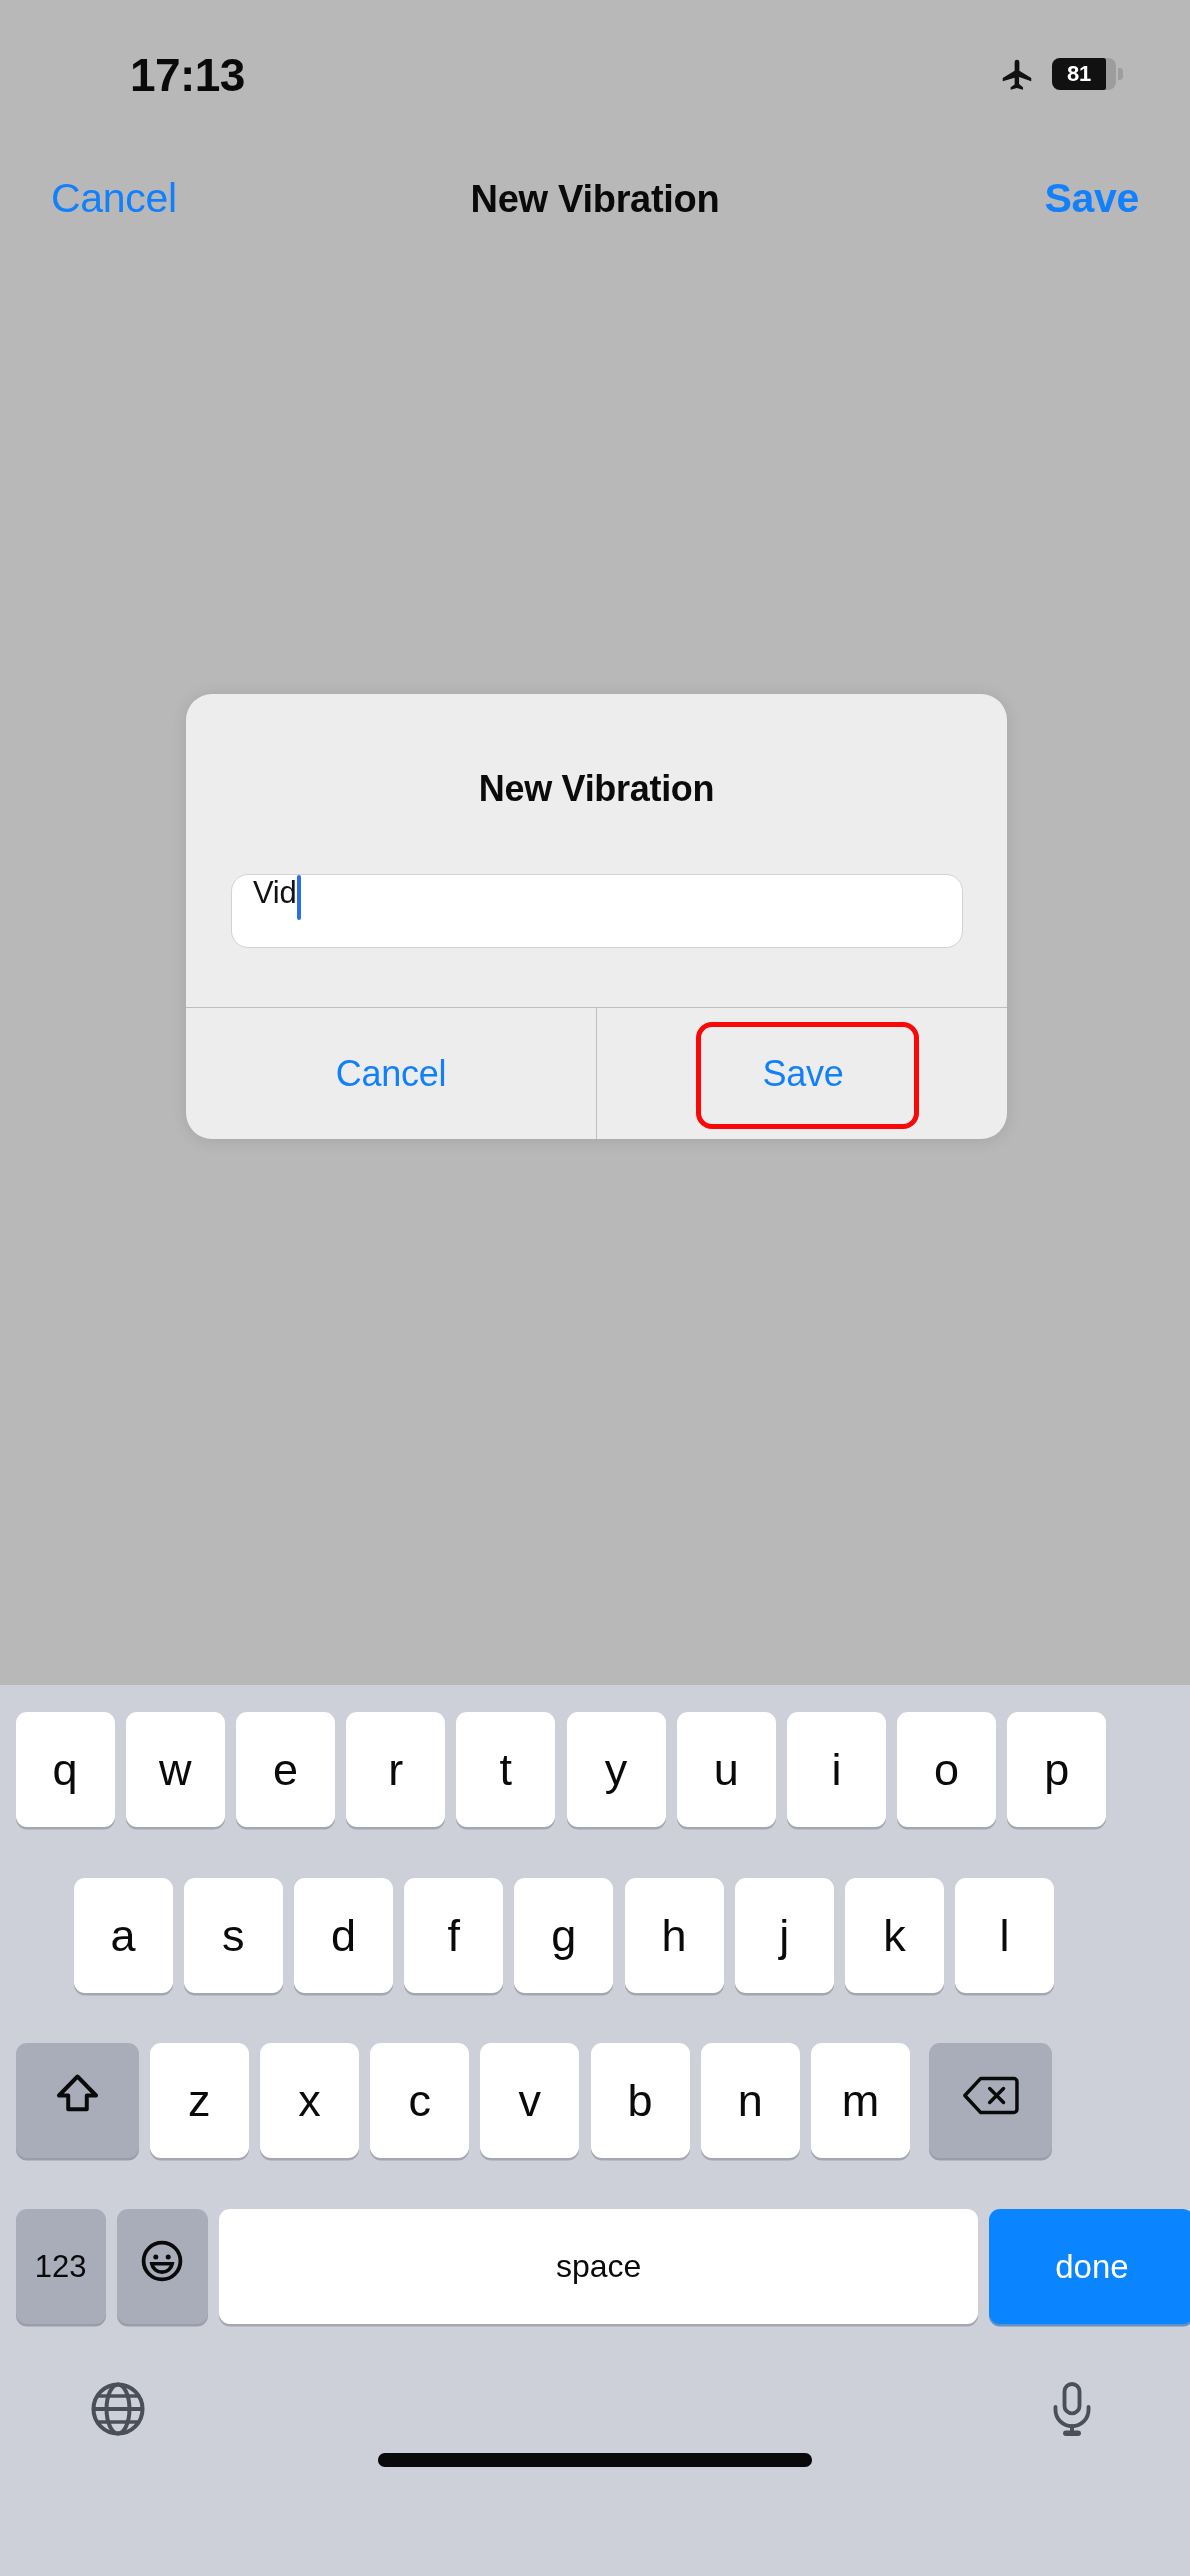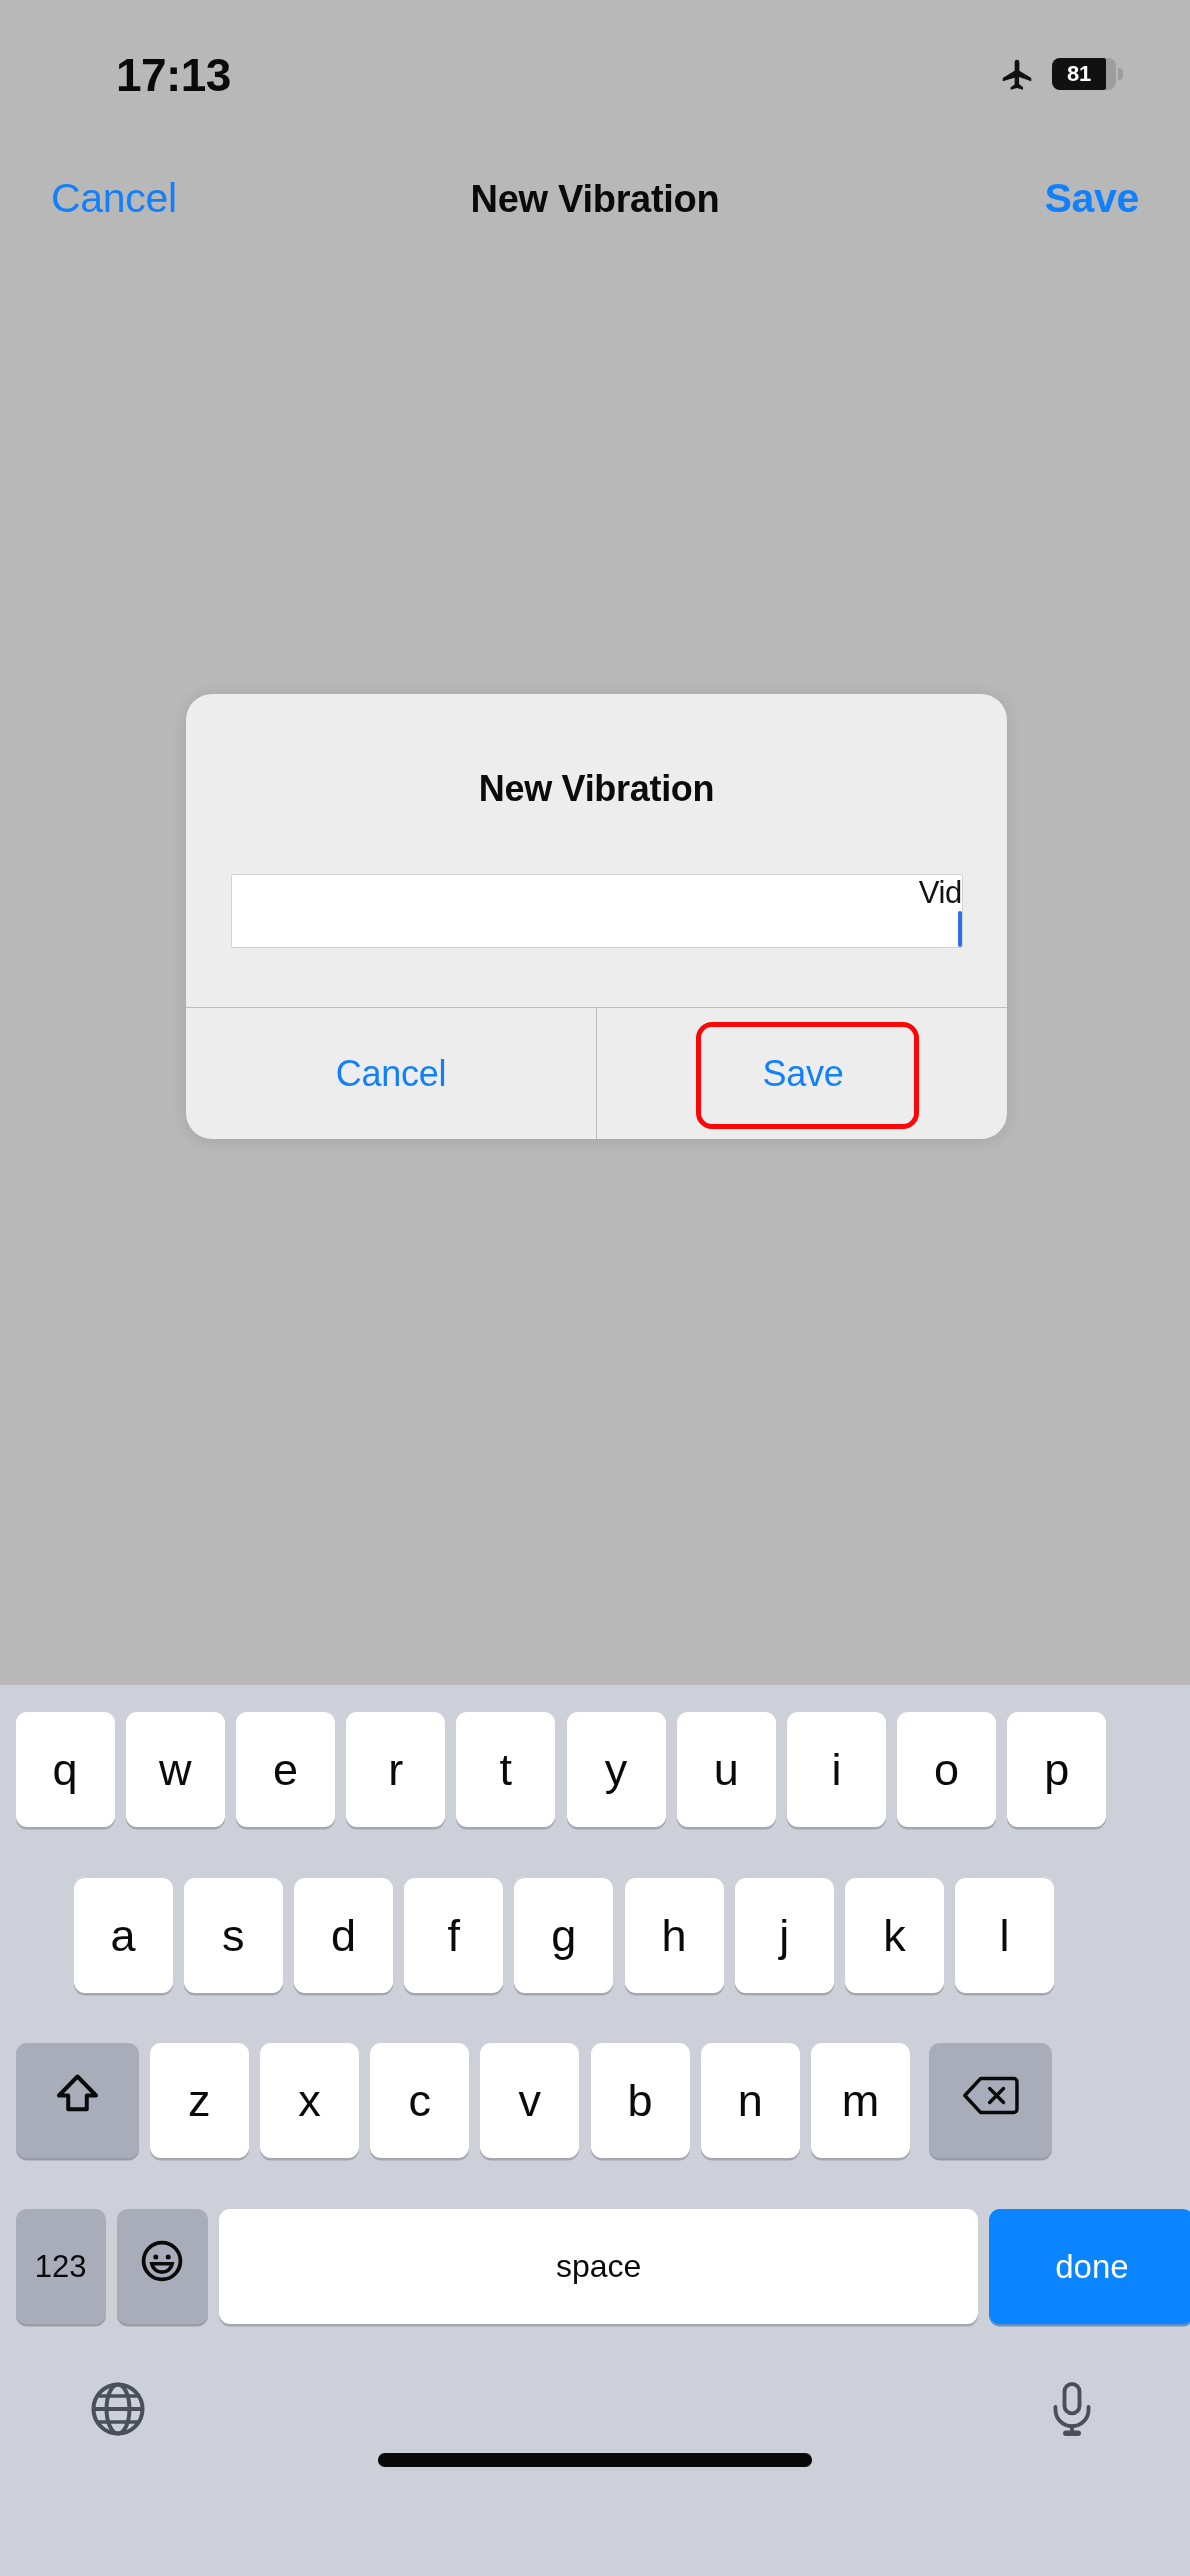--- a/index.html
+++ b/index.html
@@ -17,21 +17,21 @@
   }
 
   
   #status-bar {
     position: absolute;
     left: 0; top: 0;
     width: 1190px; height: 143px;
   }
   #status-time {
     position: absolute;
-    left: 116px; top: 48px;
+    left: 130px; top: 48px;
     font-size: 46px;
     font-weight: 600;
     color: #0a0a0a;
     letter-spacing: -0.6px;
   }
   #status-right {
     position: absolute;
     right: 74px; top: 55px;
     display: flex;
     align-items: center;
@@ -126,25 +126,24 @@
     font-weight: 700;
     color: #0b0b0b;
     letter-spacing: -0.3px;
   }
   #alert-textfield {
     position: absolute;
     left: 45px; top: 180px;
     width: 732px; height: 74px;
     background: #ffffff;
     border: 1.2px solid #d2d2d2;
-    border-radius: 2px;
+    border-radius: 17px;
     box-sizing: border-box;
     display: flex;
-    align-items: flex-end;
-    flex-direction: column;
+    align-items: flex-start;
   }
   #alert-textfield-value {
     font-size: 31px;
     color: #121212;
     padding-left: 21px;
     letter-spacing: -0.3px;
   }
   #text-caret {
     width: 4.3px;
     height: 45px;

